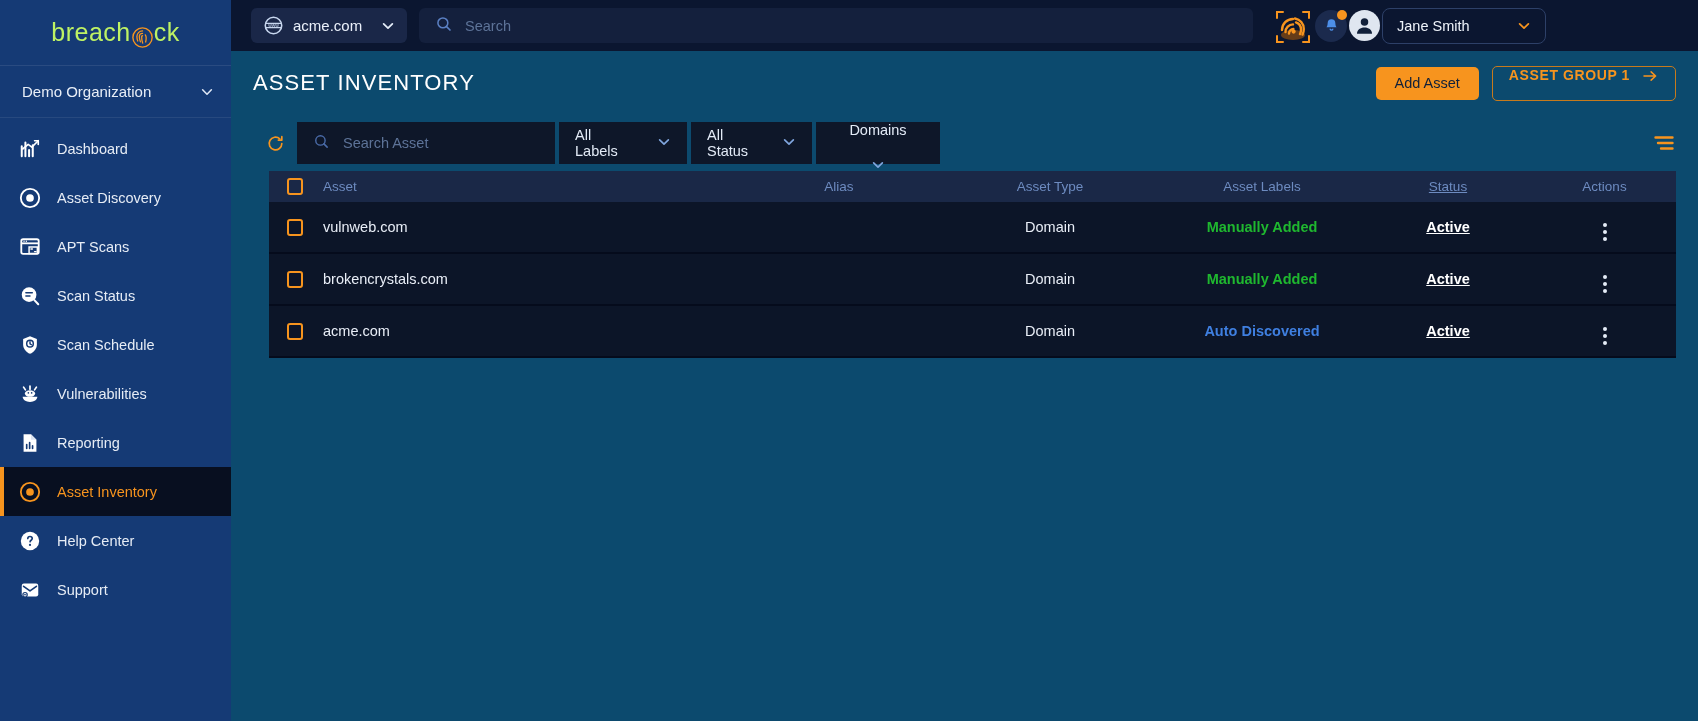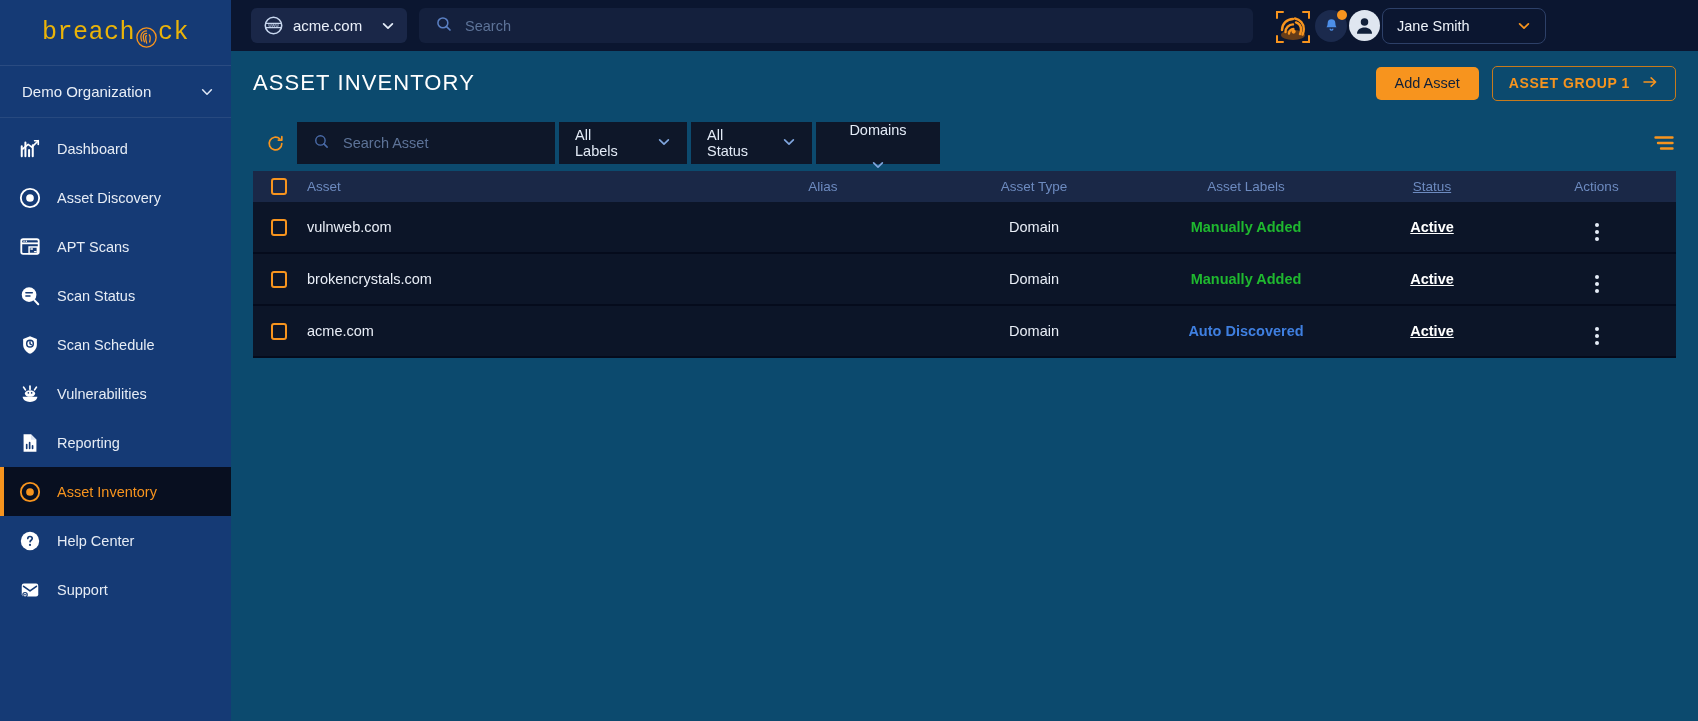--- a/index.html
+++ b/index.html
@@ -17,21 +17,21 @@
     background:#153a75;
     display:flex; flex-direction:column;
   }
   .logo-wrap {
     height:66px; flex:0 0 66px;
     display:flex; align-items:center; justify-content:center;
     border-bottom:1px solid #1d4party;
     border-bottom:1px solid rgba(255,255,255,.09);
   }
   .logo { display:flex; align-items:center; font-size:25px; letter-spacing:.5px; color:#fff; font-weight:400; }
-  .logo .lo { color:#eab308;font-family:Liberation Mono, monospace; }
+  .logo .lo { color:#bef264; }
   .fp-logo { display:inline-block; width:21px; height:21px; margin:0 1px; position:relative; top:3px; }
 
   .org-row {
     height:52px; flex:0 0 52px;
     display:flex; align-items:center; justify-content:space-between;
     padding:0 18px 0 22px;
     color:#e8eef7; font-size:15px;
     border-bottom:1px solid rgba(255,255,255,.08);
   }
   .chev { width:13px; height:13px; }
@@ -95,42 +95,42 @@
   .page-title { color:#fff; font-size:22px; letter-spacing:1.1px; font-weight:500; }
   .head-actions { margin-left:auto; display:flex; align-items:center; gap:13px; }
   .btn-primary {
     background:#f7941e; color:#10203a; font-size:14.5px; font-weight:500;
     height:33px; padding:0 19px; border:none; border-radius:5px; cursor:pointer;
   }
   .btn-outline {
     background:transparent; color:#f7941e; font-size:14px; font-weight:600;
     letter-spacing:.6px; height:35px; padding:0 16px;
     border:1.5px solid #c77a1c; border-radius:5px; cursor:pointer;
-    display:flex; align-items:center; gap:11px;
+    display:flex; align-items:flex-start; gap:11px;
   }
 
   
   .filters { height:56px; flex:0 0 56px; display:flex; align-items:center; padding:0 22px; gap:0; }
   .refresh-btn { width:44px; display:flex; align-items:center; justify-content:center; cursor:pointer; }
   .f-search {
     width:258px; height:42px; background:#0e1729; display:flex; align-items:center;
     gap:13px; padding:0 16px; color:#5d7398; font-size:14.5px;
   }
   .f-sel {
     height:42px; background:#0e1729; margin-left:4px;
     display:flex; align-items:center; justify-content:space-between; gap:20px;
     padding:0 16px; color:#e3ebf7; font-size:14.5px; cursor:pointer;
   }
   .f-sel.labels { width:128px; }
   .f-sel.status { width:121px; }
   .f-sel.domains { width:124px;flex-direction:column; }
   .filter-ic { margin-left:auto; cursor:pointer; display:flex; align-items:center; }
 
   
-  .table-wrap { flex:1 1 auto; padding:0 22px; }
+  .table-wrap { flex:1 1 auto; padding:0 22px;margin-left:16px; }
   .t-head {
     height:31px; background:#1a2847; display:flex; align-items:center;
     color:#6d8bc0; font-size:13.5px;
   }
   .t-row {
     height:52px; background:#0c1528; display:flex; align-items:center;
     color:#e9eef7; font-size:14.5px; border-bottom:2px solid #050b1c;
   }
   .c-chk   { width:52px; display:flex; align-items:center; justify-content:center; flex:0 0 52px; }
   .c-asset { flex:0 0 418px; padding-left:2px; }

